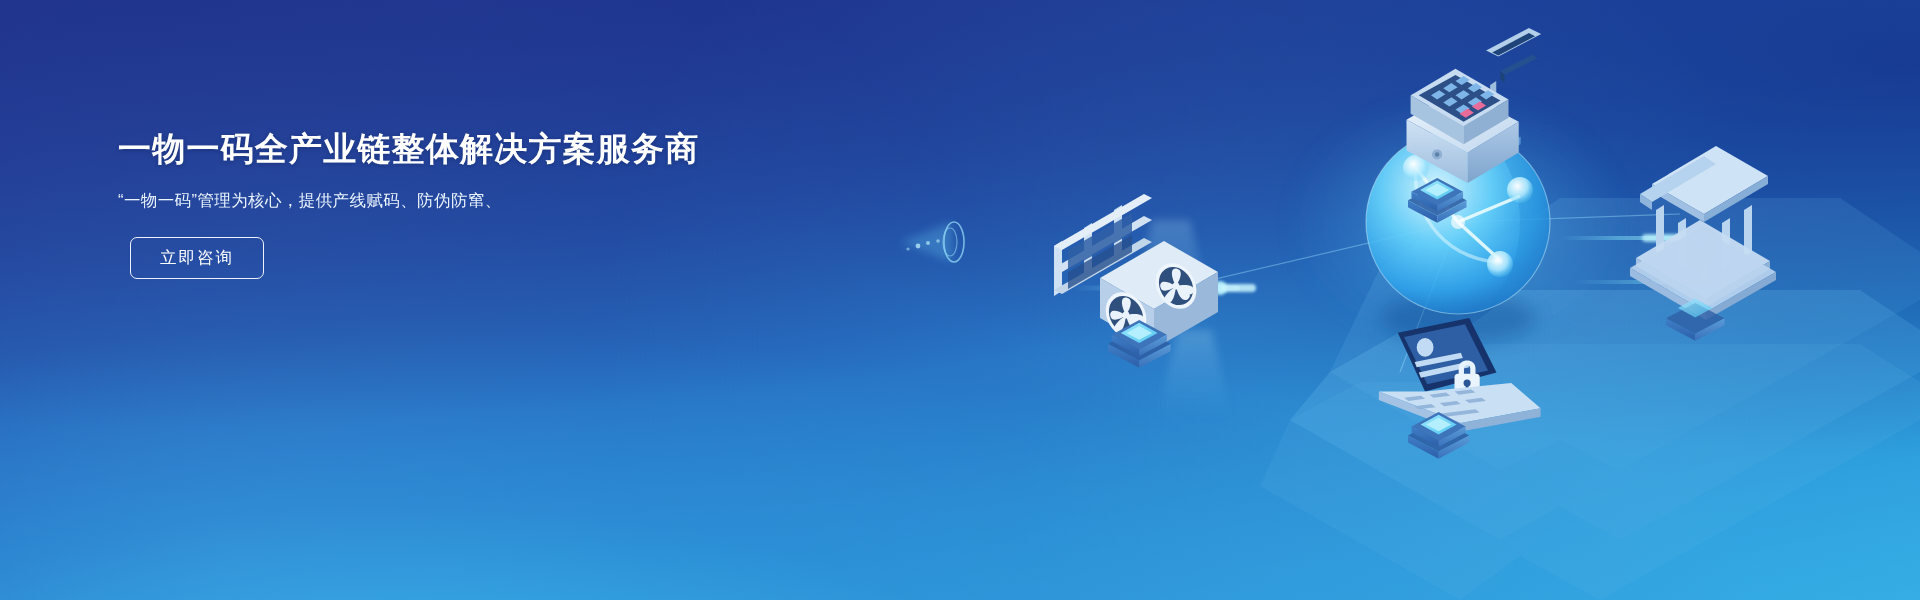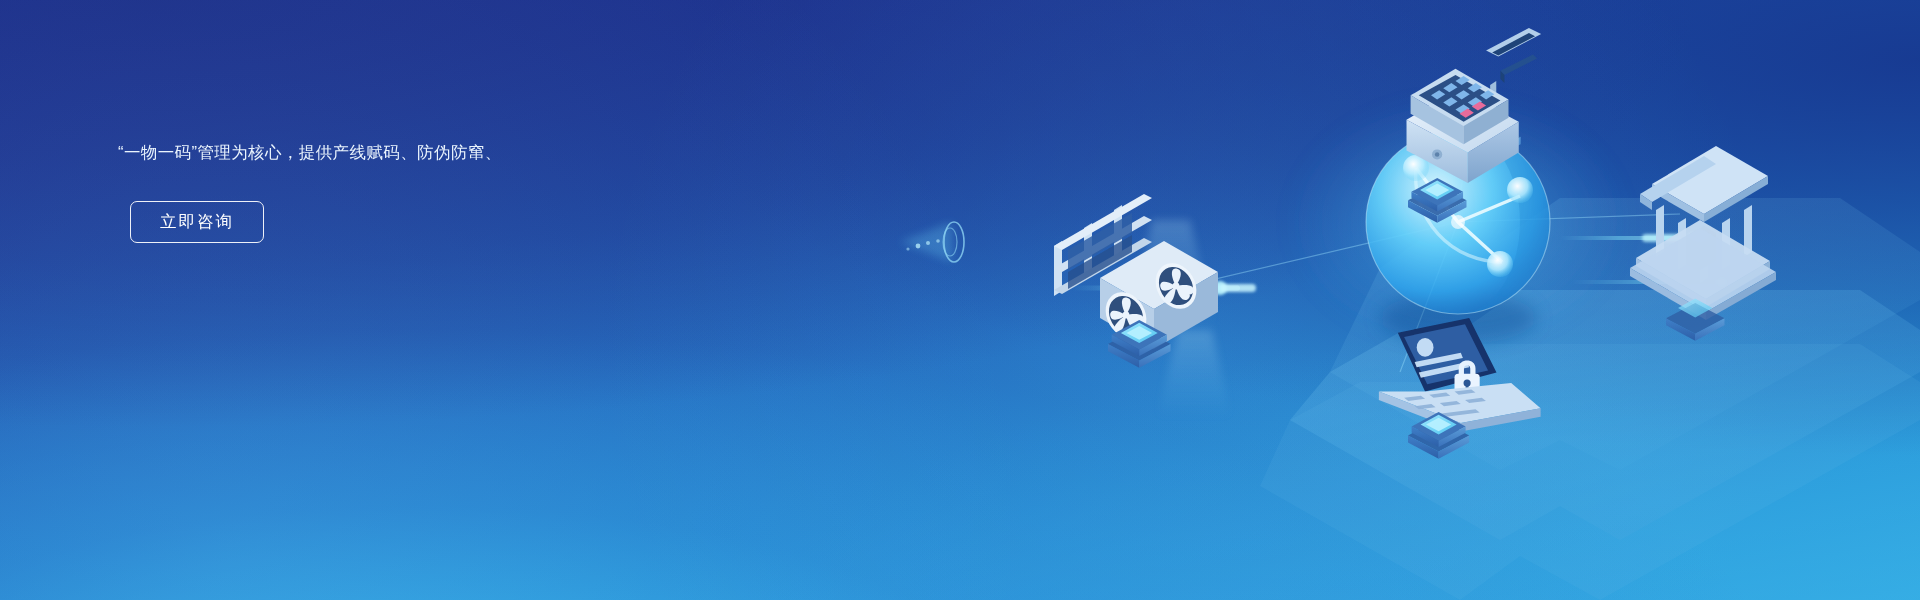--- a/index.html
+++ b/index.html
@@ -42,34 +42,34 @@
   .headline {
     font-size:33px;
     font-weight:bold;
     color:#ffffff;
     letter-spacing:1.2px;
     line-height:1.25;
     white-space:nowrap;
     text-shadow:0 1px 4px rgba(6,24,70,0.35);
   }
   .subcopy {
-    margin-top:7px;
+    margin-top:14px;
     color:#eaf4fd;
     font-size:16.5px;
     line-height:34px;
     letter-spacing:0.4px;
     font-weight:normal;
   }
   .subcopy .line { display:block; white-space:nowrap; }
 
   .cta {
     display:inline-flex;
     align-items:center;
     justify-content:center;
-    margin-top:32px;
+    margin-top:20px;
     margin-left:12px;
     width:134px;
     height:42px;
     border:1.5px solid rgba(255,255,255,0.92);
     border-radius:7px;
     color:#ffffff;
     font-size:16.5px;
     letter-spacing:2px;
     background:transparent;
     cursor:pointer;
@@ -432,20 +432,21 @@
         <path d="M0 26 L34 8 L68 26 L34 44 Z" fill="#2f5fa4" opacity="0.8"></path>
         <path d="M0 26 L0 34 L34 52 L34 44 Z" fill="url(#cubeSideL)"></path>
         <path d="M68 26 L68 34 L34 52 L34 44 Z" fill="url(#cubeSideR)"></path>
         <path d="M14 14 L34 3 L54 14 L34 25 Z" fill="url(#cubeTop)" opacity="0.7"></path>
       </g>
 
     </svg>
   </div>
 
   <div class="copy">
+    <h1 class="headline">一物一码全产业链整体解决方案服务商</h1>
 
     <div class="subcopy">
       <span class="line">“一物一码”管理为核心，提供产线赋码、防伪防窜、</span>
     </div>
 
     <button class="cta">立即咨询</button>
   </div>
 
 </div>
 

